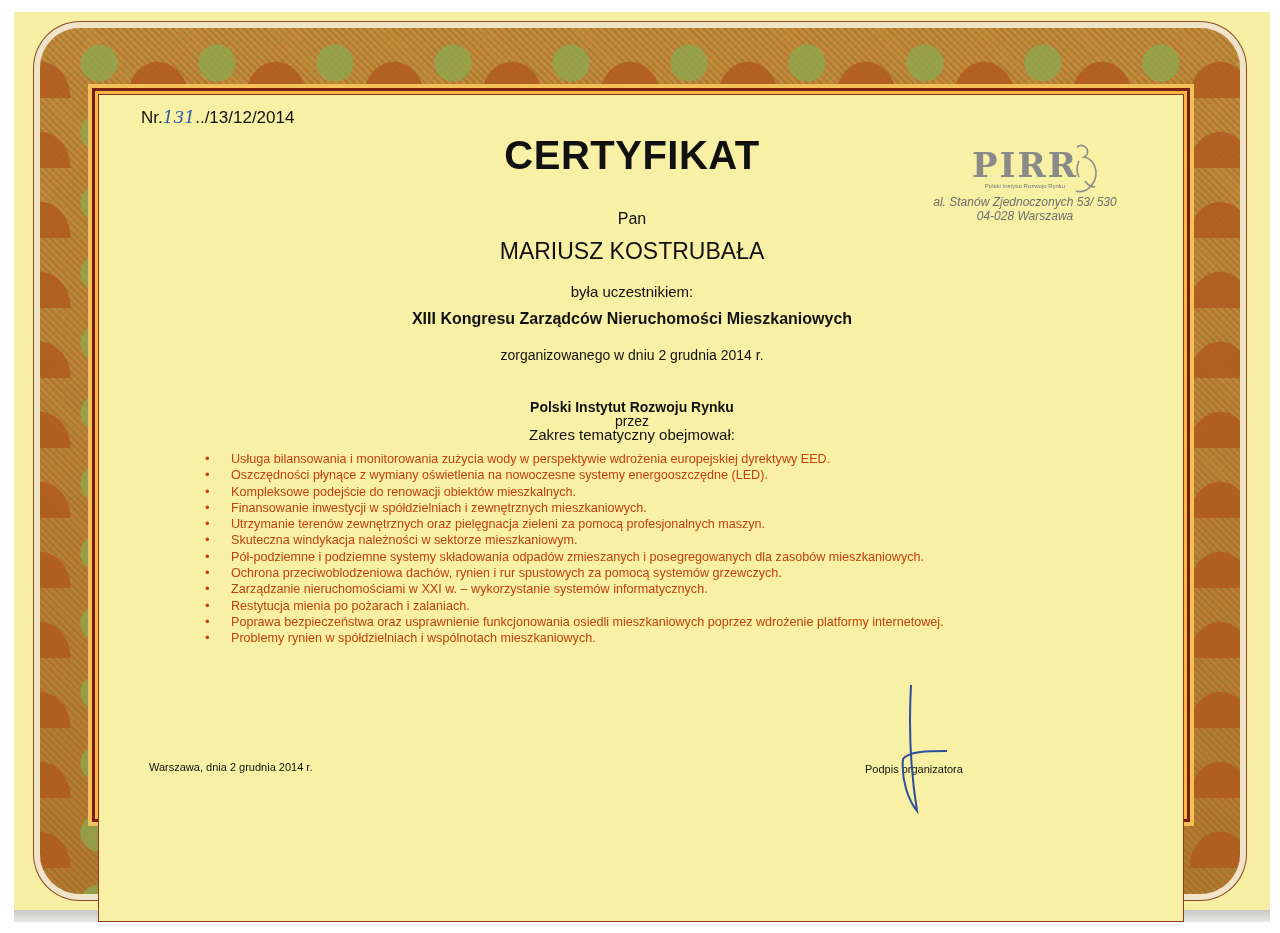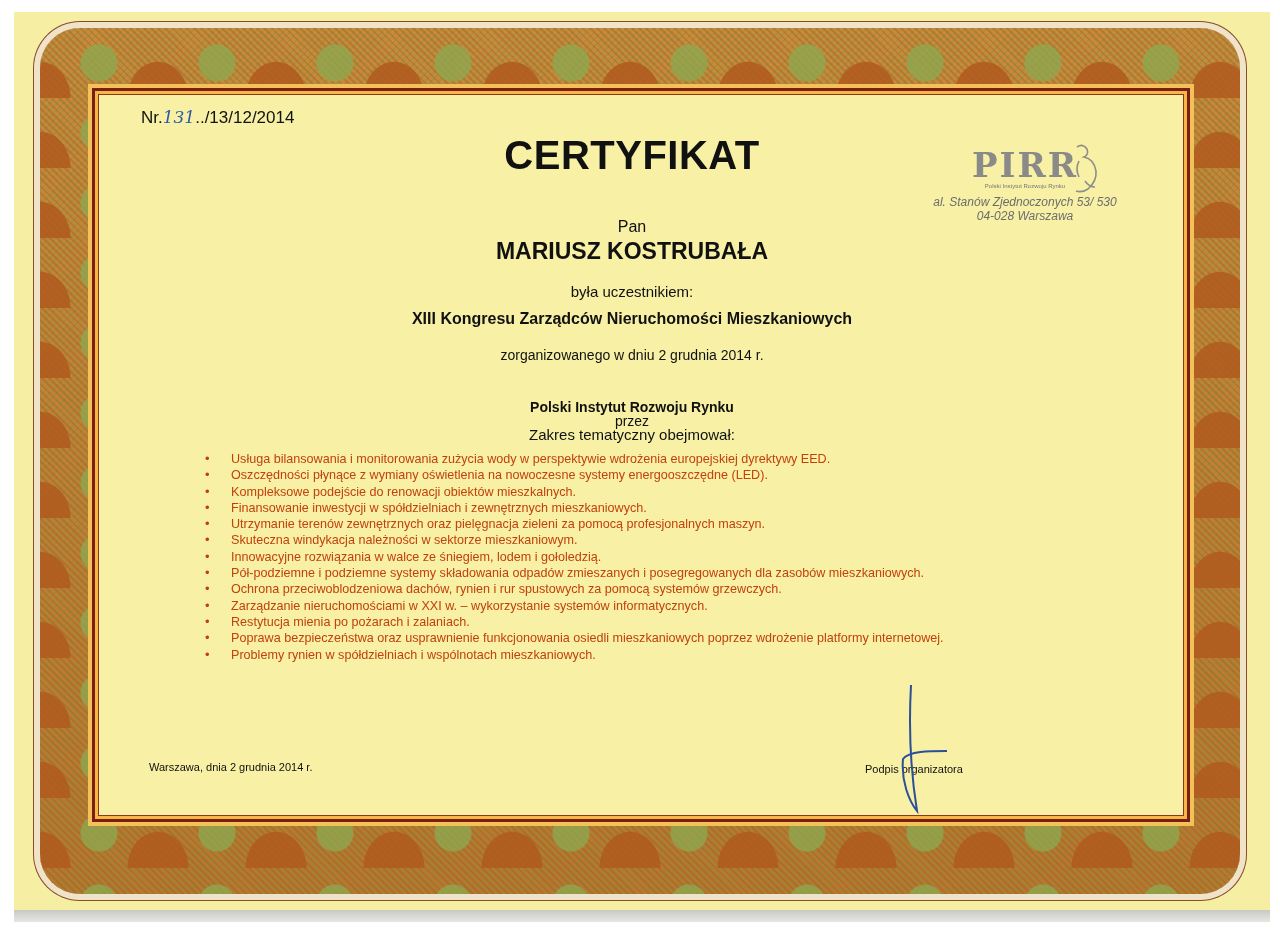--- a/index.html
+++ b/index.html
@@ -33,32 +33,32 @@
   }
   .frame-mid {
     position: absolute; left: 92px; top: 88px; width: 1098px; height: 734px;
     background: #7b1e16;
   }
   .frame-inner-gap {
     position: absolute; left: 95px; top: 91px; width: 1092px; height: 728px;
     background: #f6b744;
   }
   .content {
-    position: absolute; left: 98px; top: 94px; width: 1086px; height: 722px;
+    position: absolute; left: 98px; top: 94px; width: 1086px; height: 828px;
     background: #f7f0a5;
     border: 1px solid #8a3a1a;
     box-sizing: border-box;
   }
   .abs { position: absolute; color: #111; }
   .nr { left: 42px; top: 12px; font-size: 17px; }
   .nr .hand { color: #2c5aa8; font-style: italic; font-family: "DejaVu Serif", serif; }
   .title { left: 0; width: 1066px; top: 38px; text-align: center; font-size: 40px; font-weight: bold; letter-spacing: 0.5px; }
   .center { left: 0; width: 1066px; text-align: center; }
-  .pan { top: 115px; font-size: 16px; margin-top: 8px; }
-  .name { top: 143px; font-size: 23px; font-weight: bold; }
+  .pan { top: 115px; font-size: 16px; }
+  .name { top: 143px; font-size: 23px; font-weight: normal; }
   .byla { top: 188px; font-size: 15px; }
   .kongres { top: 215px; font-size: 16px; font-weight: bold; }
   .zorg { top: 252px; font-size: 14px; }
   .przez { top: 278px; font-size: 14px; margin-top: 40px; }
   .inst { top: 304px; font-size: 14px; font-weight: bold; }
   .zakres { top: 331px; font-size: 15px; }
   .stamp { left: 826px; top: 50px; width: 200px; text-align: center; color: #6b6b6b; }
   .stamp .logo { font-family: "DejaVu Serif", serif; font-size: 34px; font-weight: bold; color: #8a8a88; letter-spacing: 2px; }
   .stamp .sub { font-size: 6px; margin-top: -2px; color: #777; }
   .stamp .addr { font-size: 12px; margin-top: 6px; line-height: 14px; color: #6d6d6d; font-style: italic; }
@@ -109,21 +109,20 @@
   <div class="abs center inst">Polski Instytut Rozwoju Rynku</div>
   <div class="abs center zakres">Zakres tematyczny obejmował:</div>
 
   <ul class="topics">
     <li>Usługa bilansowania i monitorowania zużycia wody w perspektywie wdrożenia europejskiej dyrektywy EED.</li>
     <li>Oszczędności płynące z wymiany oświetlenia na nowoczesne systemy energooszczędne (LED).</li>
     <li>Kompleksowe podejście do renowacji obiektów mieszkalnych.</li>
     <li>Finansowanie inwestycji w spółdzielniach i zewnętrznych mieszkaniowych.</li>
     <li>Utrzymanie terenów zewnętrznych oraz pielęgnacja zieleni za pomocą profesjonalnych maszyn.</li>
     <li>Skuteczna windykacja należności w sektorze mieszkaniowym.</li>
-    <li>Innowacyjne rozwiązania w walce ze śniegiem, lodem i gołoledzią.</li>
     <li>Pół-podziemne i podziemne systemy składowania odpadów zmieszanych i posegregowanych dla zasobów mieszkaniowych.</li>
     <li>Ochrona przeciwoblodzeniowa dachów, rynien i rur spustowych za pomocą systemów grzewczych.</li>
     <li>Zarządzanie nieruchomościami w XXI w. – wykorzystanie systemów informatycznych.</li>
     <li>Restytucja mienia po pożarach i zalaniach.</li>
     <li>Poprawa bezpieczeństwa oraz usprawnienie funkcjonowania osiedli mieszkaniowych poprzez wdrożenie platformy internetowej.</li>
     <li>Problemy rynien w spółdzielniach i wspólnotach mieszkaniowych.</li>
   </ul>
 
   <div class="abs place-date">Warszawa, dnia 2 grudnia 2014 r.</div>
   <div class="abs sign-label">Podpis organizatora</div>

